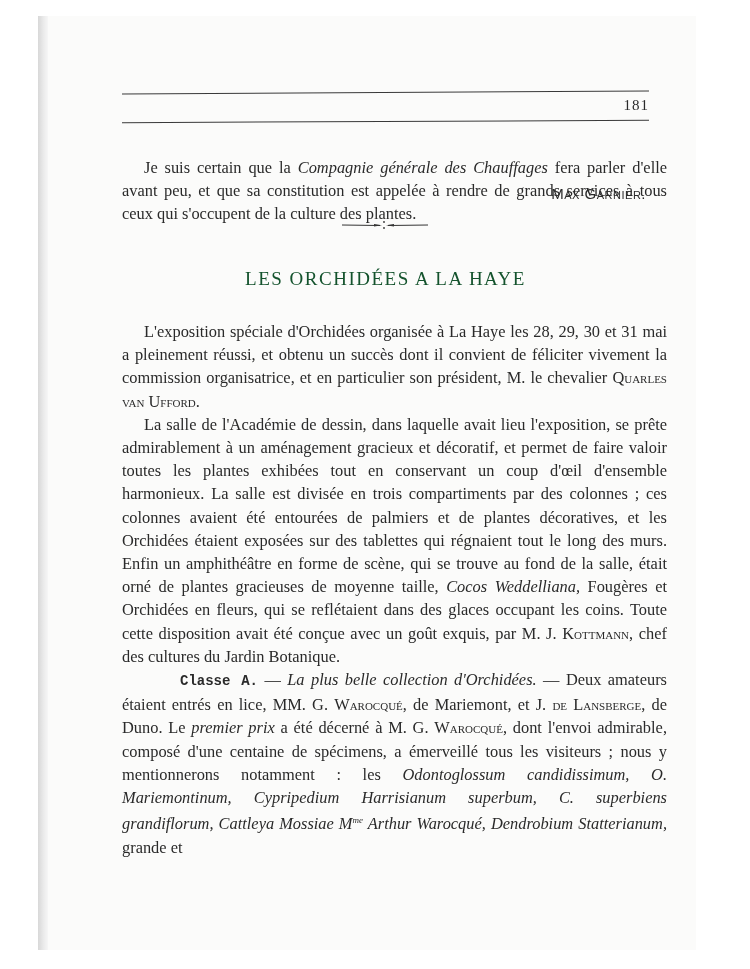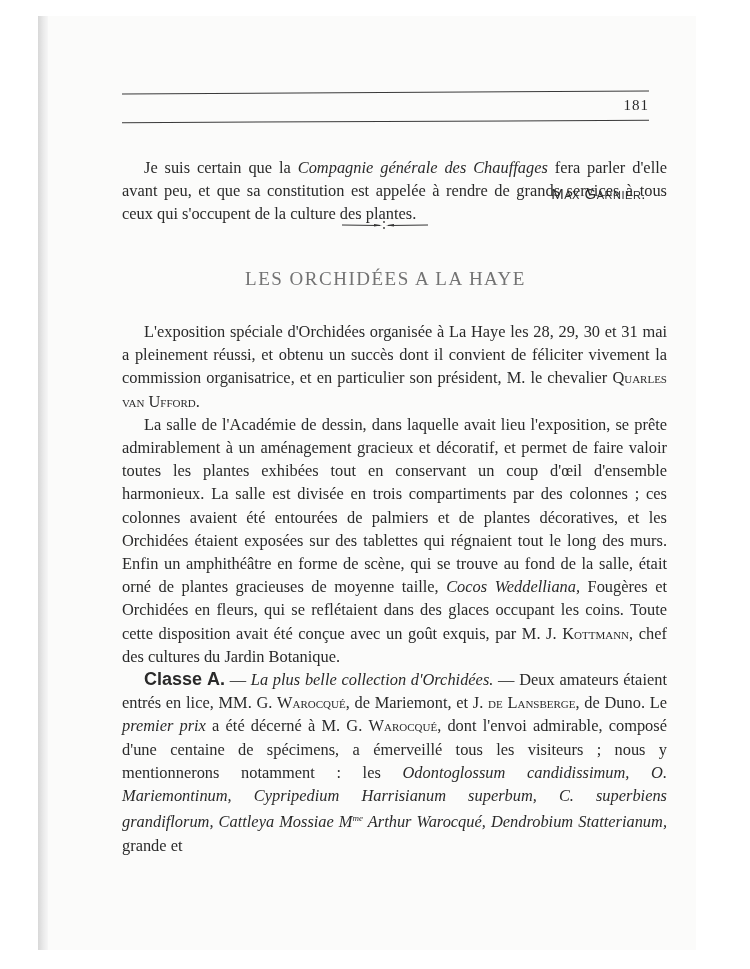--- a/index.html
+++ b/index.html
@@ -28,29 +28,29 @@
   .running-date { position:absolute; left:0; right:0; text-align:center; font-variant:small-caps; }
   .page-number { position:absolute; right:0; }
   .body-text {
     position:absolute; left:122px; width:545px;
     font-family:"Liberation Serif", serif; font-size:16.4px; line-height:23.2px;
     text-align:justify;
   }
   .body-text p { margin:0; text-indent:22px; }
   .sc { font-variant:small-caps; }
   .it { font-style:italic; }
-  .bold { font-weight:bold; font-family:Liberation Sans, sans-serif; font-size:18px; }
+  .bold { font-weight:bold; font-family:Liberation Mono, monospace; font-size:14px;margin-left:36px; }
   .signature {
     position:absolute; top:185px; right:104px;
     font-family:Liberation Sans, sans-serif; font-size:15px; font-variant:small-caps; letter-spacing:0.5px;
   }
   .ornament { position:absolute; left:340px; top:218px; width:90px; height:14px; }
   .article-title {
     position:absolute; top:268px; left:122px; width:527px; text-align:center;
-    font-family:"Liberation Serif", serif; font-size:19px; letter-spacing:1.5px; color:#737373;
+    font-family:"Liberation Serif", serif; font-size:19px; letter-spacing:1.5px; color:#14532d;
   }
 </style>
 </head>
 <body>
 
 <div class="left-edge"></div>
 <div class="page-paper"></div>
 
 <div class="rule rule-top"></div>
 <div class="running-head">

